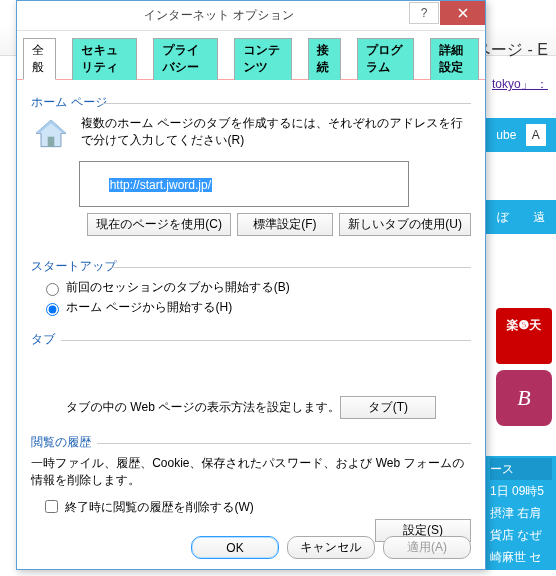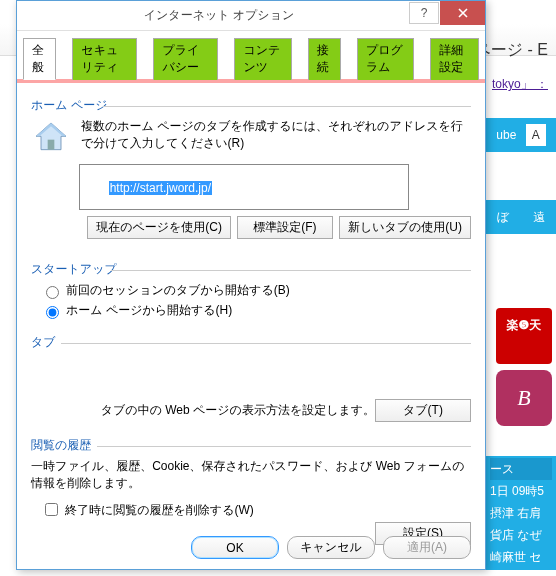--- a/index.html
+++ b/index.html
@@ -17,24 +17,24 @@
 .bg-news div { white-space:nowrap; overflow:hidden; }
 
 
 .dlg { position: absolute; left: 16px; top: 0; width: 470px; height: 570px; background: #fff; border: 1px solid #5aa0d8; box-shadow: 2px 2px 8px rgba(0,0,0,.25); }
 .titlebar { height: 30px; background: linear-gradient(#fff,#fff); border-bottom: 1px solid #e0e0e0; display:flex; align-items:center; }
 .titlebar .title { flex:1; padding-left:12px; color:#444; text-align:center; }
 .tbtn { width:45px; height:24px; margin-top:-6px; display:flex; align-items:center; justify-content:center; color:#fff; }
 .tbtn.help { background:#fff; color:#555; border:1px solid #ccc; width:30px; height:22px; margin-right:1px; }
 .tbtn.close { background:#c8504f; }
 
-.tabs { display:flex; padding: 6px 6px 0 6px; border-bottom:4px solid #fca5a5; gap:16px; }
+.tabs { display:flex; padding: 6px 6px 0 6px; border-bottom:1px solid #fca5a5; gap:16px; }
 .tab { padding: 3px 8px; border:1px solid #aaa; border-bottom:none; background:#fff; position:relative; top:1px; cursor:pointer; }
 .tab.active { top:1px; border-bottom:1px solid #fff; z-index:2; }
-.tab:not(.active){ background:#84cc16; }
+.tab:not(.active){ background:#5eead4;font-weight:bold; }
 
 .pane { padding: 10px 14px; height: calc(100% - 30px - 28px - 42px); overflow:auto; }
 
 fieldset.noborder { border:none; padding:0; margin:0 0 8px 0; }
 .group-title { color:#1a5fb4; margin: 4px 0; position:relative; }
 .group-title::after { content:""; position:absolute; left: calc(var(--lw,80px)); right:0; top:50%; border-top:1px solid #ccc; }
 
 .home-row { display:flex; gap:10px; align-items:flex-start; }
 .home-desc { flex:1; line-height:1.4; }
 .url-box { width: 330px; height: 46px; margin: 6px 0 6px 48px; border:1px solid #aaa; padding:2px; resize:none; font-family:inherit; }
@@ -42,21 +42,21 @@
 .sel { background:#3399ff; color:#fff; padding:0 1px; display:inline-block; }
 
 .btnrow { display:flex; gap:6px; justify-content:flex-end; margin: 2px 0 10px 0; }
 .btn { min-width: 100px; height: 23px; border:1px solid #aaa; background:linear-gradient(#fdfdfd,#eee); padding: 2px 8px; cursor:pointer; }
 .btn.default { border:1px solid #3399ff; box-shadow: 0 0 0 1px #aee1ff inset; }
 .btn:disabled { color:#999; }
 .btn.sm { min-width: 96px; }
 
 .radio-row, .check-row { margin: 3px 0 3px 10px; display:flex; align-items:flex-end; gap:4px; }
 .tabset-desc { margin: 6px 0; }
-.two-col { display:flex; justify-content:flex-end; align-items:center;margin-top:45px; }
+.two-col { display:flex; justify-content:center; align-items:center;margin-top:45px; }
 
 .bottom-btns { position:absolute; bottom:10px; right:14px; display:flex; gap:8px; }
 .bottom-btns .btn { min-width: 88px; border-radius: 10px; }
 
 .house-svg { width:40px; height:40px; }
 </style>
 </head>
 <body>
 
 <div class="bg">

